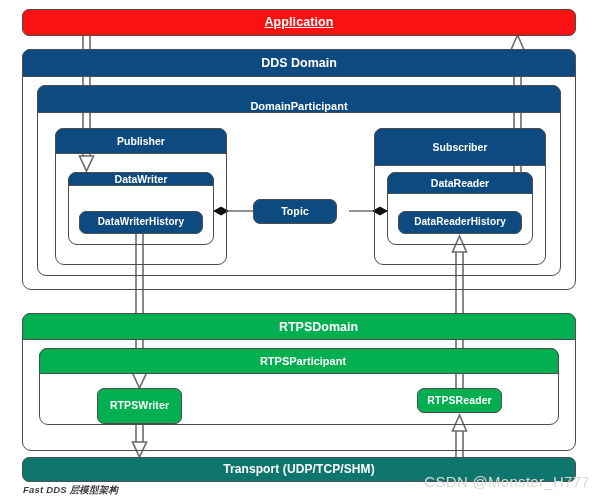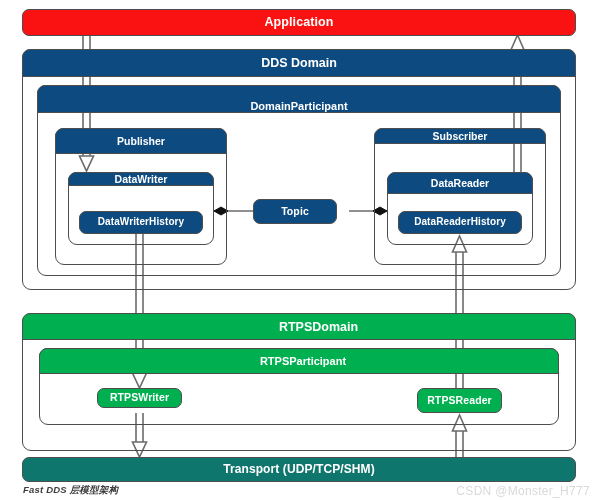--- a/index.html
+++ b/index.html
@@ -42,40 +42,40 @@
     display:flex;
     align-items:center;
     justify-content:center;
     color:#ffffff;
     font-weight:bold;
     text-align:center;
   }
 
   .blue{background:#0d4a80;}
   .green{background:#00b050;}
-  .red{background:#fa1212;}
+  .red{background:#fa1212;text-decoration:underline;}
   .orange{background:#0f766e;}
 
   
   #application{left:22px;top:9px;width:554px;height:27px;font-size:12.5px;}
 
   #dds-domain-box{left:22px;top:49px;width:554px;height:241px;}
   #dds-domain-hdr{left:22px;top:49px;width:554px;height:28px;
                   border-top-left-radius:8px;border-top-right-radius:8px;font-size:12.5px;}
 
   #participant-box{left:37px;top:85px;width:524px;height:191px;}
   #participant-hdr{left:37px;top:85px;width:524px;height:28px;
                    border-top-left-radius:8px;border-top-right-radius:8px;font-size:11px;align-items:flex-end;}
 
   #publisher-box{left:55px;top:128px;width:172px;height:137px;}
   #publisher-hdr{left:55px;top:128px;width:172px;height:26px;
                  border-top-left-radius:8px;border-top-right-radius:8px;font-size:10.5px;}
 
   #subscriber-box{left:374px;top:128px;width:172px;height:137px;}
-  #subscriber-hdr{left:374px;top:128px;width:172px;height:16px;
+  #subscriber-hdr{left:374px;top:128px;width:172px;height:38px;
                   border-top-left-radius:8px;border-top-right-radius:8px;font-size:10.5px;}
 
   #datawriter-box{left:68px;top:172px;width:146px;height:73px;}
   #datawriter-hdr{left:68px;top:172px;width:146px;height:14px;
                   border-top-left-radius:8px;border-top-right-radius:8px;font-size:10.5px;}
 
   #datareader-box{left:387px;top:172px;width:146px;height:73px;}
   #datareader-hdr{left:387px;top:172px;width:146px;height:22px;
                   border-top-left-radius:8px;border-top-right-radius:8px;font-size:10.5px;}
 
@@ -85,34 +85,34 @@
   #topic{left:253px;top:199px;width:84px;height:25px;font-size:10.5px;}
 
   #rtps-domain-box{left:22px;top:313px;width:554px;height:138px;}
   #rtps-domain-hdr{left:22px;top:313px;width:554px;height:27px;
                    border-top-left-radius:8px;border-top-right-radius:8px;font-size:12.5px;padding-left:39px;}
 
   #rtps-participant-box{left:39px;top:348px;width:520px;height:77px;}
   #rtps-participant-hdr{left:39px;top:348px;width:520px;height:26px;
                         border-top-left-radius:8px;border-top-right-radius:8px;font-size:11px;padding-left:8px;}
 
-  #rtps-writer{left:97px;top:388px;width:85px;height:20px;font-size:10.5px;}
+  #rtps-writer{left:97px;top:388px;width:85px;height:36px;font-size:10.5px;}
   #rtps-reader{left:417px;top:388px;width:85px;height:25px;font-size:10.5px;}
 
   #transport{left:22px;top:457px;width:554px;height:25px;font-size:12px;}
 
   
   #caption{
     position:absolute;left:23px;top:484px;
     font-size:9.5px;font-style:italic;color:#3b3b3b;font-weight:bold;
     letter-spacing:.2px;
   }
   #watermark{
-    position:absolute;right:8px;top:484px;
-    font-size:12px;color:#d9d9d9;font-weight:normal;letter-spacing:.3px;
+    position:absolute;right:8px;top:473px;
+    font-size:15px;color:#d9d9d9;font-weight:normal;letter-spacing:.3px;
   }
 
   svg.connectors{position:absolute;left:0;top:0;width:598px;height:500px;pointer-events:none;}
 </style>
 </head>
 <body>
 
 <div id="diagram">
 
   <svg class="connectors" viewBox="0 0 598 500" xmlns="http://www.w3.org/2000/svg">

